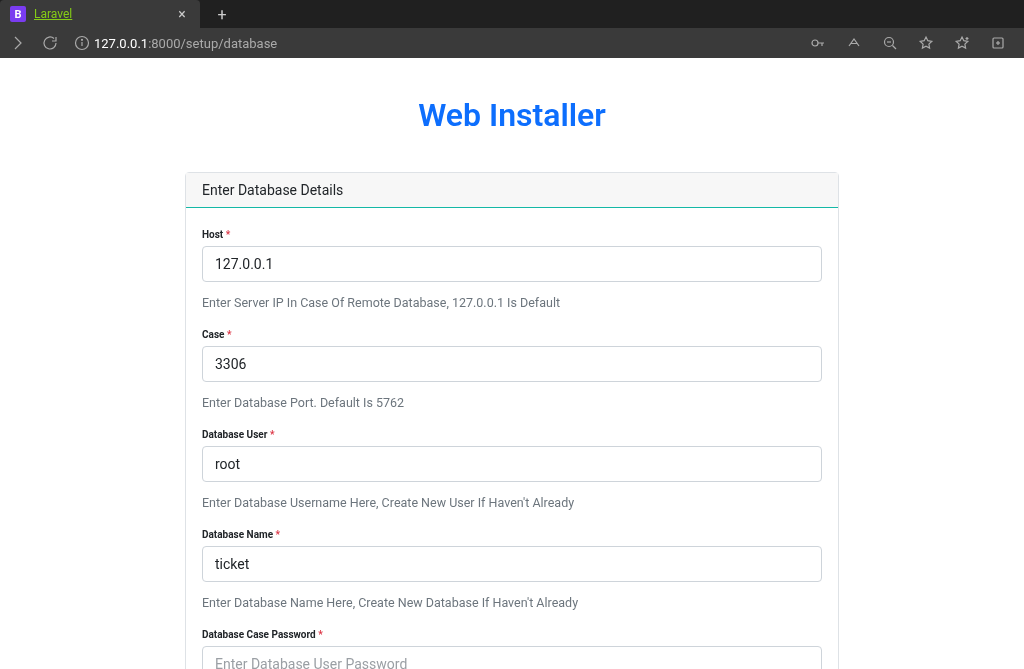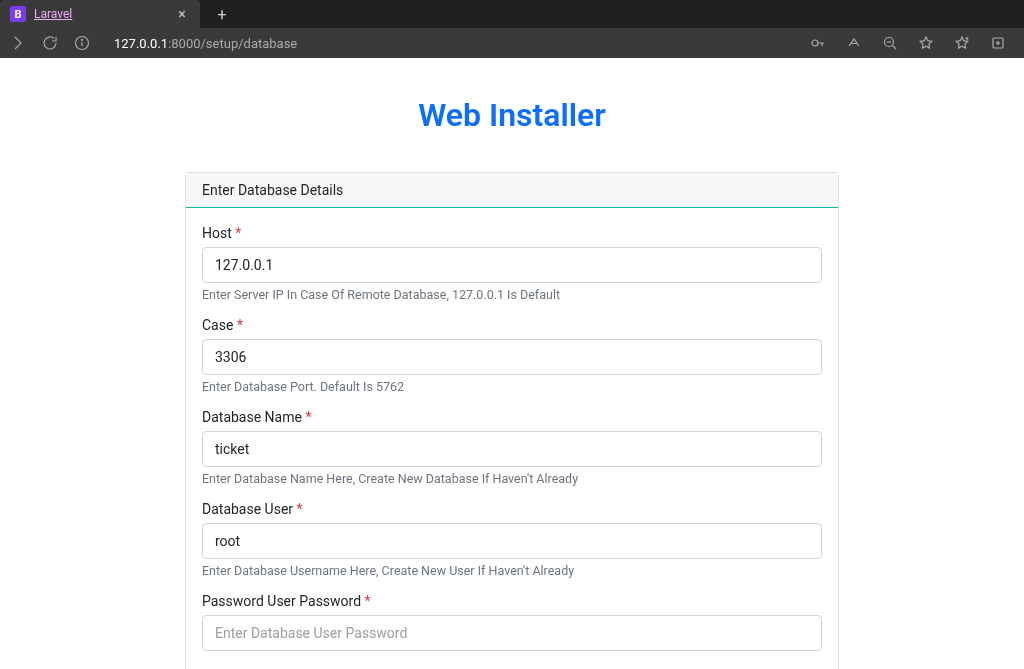--- a/index.html
+++ b/index.html
@@ -44,21 +44,21 @@
       color: #ffffff;
       font-size: 11px;
       font-weight: bold;
       display: flex;
       align-items: center;
       justify-content: center;
       border-radius: 2px;
     }
     .tab-title {
       flex: 1;
-      color: #f0abfc;
+      color: #84cc16;
       text-decoration: underline;
     }
     .tab-close {
       color: #cccccc;
       font-size: 14px;
       width: 16px;
       text-align: center;
     }
     .new-tab {
       margin-left: 8px;
@@ -78,21 +78,21 @@
     .nav-icon {
       color: #aaaaaa;
       display: flex;
       align-items: center;
       justify-content: center;
       width: 20px;
     }
     .url-section {
       display: flex;
       align-items: center;
-      gap: 22px;
+      gap: 2px;
       flex: 1;
     }
     .url-text {
       font-size: 13px;
       color: #aaaaaa;
     }
     .url-text .host {
       color: #ffffff;
     }
     .right-icons {
@@ -127,45 +127,46 @@
       font-size: 14px;
       color: #212529;
     }
     .card-body {
       padding: 15px 16px 16px 16px;
     }
     .form-group {
       margin-bottom: 13px;
     }
     .form-label {
-      font-size: 14px;
+      font-size: 10px;
       color: #212529;
       display: inline-block;
       margin-bottom: 6px;
+      font-weight: bold;
     }
     .required {
       color: #dc3545;
     }
     .form-control {
       width: 100%;
       height: 36px;
       padding: 6px 12px;
       border: 1px solid #ced4da;
       border-radius: 4px;
       font-size: 14px;
       color: #212529;
       font-family: inherit;
     }
     .form-control::placeholder {
       color: #9a9fa4;
     }
     .form-helper {
       font-size: 12.5px;
       color: #6c757d;
-      margin-top: 4px;
+      margin-top: 13px;
     }
   </style>
 </head>
 <body>
 
 <div class="browser-chrome">
   <div class="tab-bar">
     <div class="tab">
       <span class="tab-favicon">B</span>
       <span class="tab-title">Laravel</span>
@@ -250,31 +251,31 @@
         <div class="form-helper">Enter Server IP In Case Of Remote Database, 127.0.0.1 Is Default</div>
       </div>
 
       <div class="form-group">
         <label class="form-label"><span>Case</span> <span class="required">*</span></label>
         <input class="form-control" type="text" value="3306" style="">
         <div class="form-helper">Enter Database Port. Default Is 5762</div>
       </div>
 
       <div class="form-group">
+        <label class="form-label"><span>Database User</span> <span class="required">*</span></label>
+        <input class="form-control" type="text" value="root" style="">
+        <div class="form-helper">Enter Database Username Here, Create New User If Haven't Already</div>
+      </div>
+
+      <div class="form-group">
         <label class="form-label"><span>Database Name</span> <span class="required">*</span></label>
         <input class="form-control" type="text" value="ticket" style="">
         <div class="form-helper">Enter Database Name Here, Create New Database If Haven't Already</div>
       </div>
 
       <div class="form-group">
-        <label class="form-label"><span>Database User</span> <span class="required">*</span></label>
-        <input class="form-control" type="text" value="root" style="">
-        <div class="form-helper">Enter Database Username Here, Create New User If Haven't Already</div>
-      </div>
-
-      <div class="form-group">
-        <label class="form-label"><span>Password User Password</span> <span class="required">*</span></label>
+        <label class="form-label"><span>Database Case Password</span> <span class="required">*</span></label>
         <input class="form-control" type="password" placeholder="Enter Database User Password" style="">
       </div>
 
     </div>
   </div>
 </div>
 
 </body></html>

